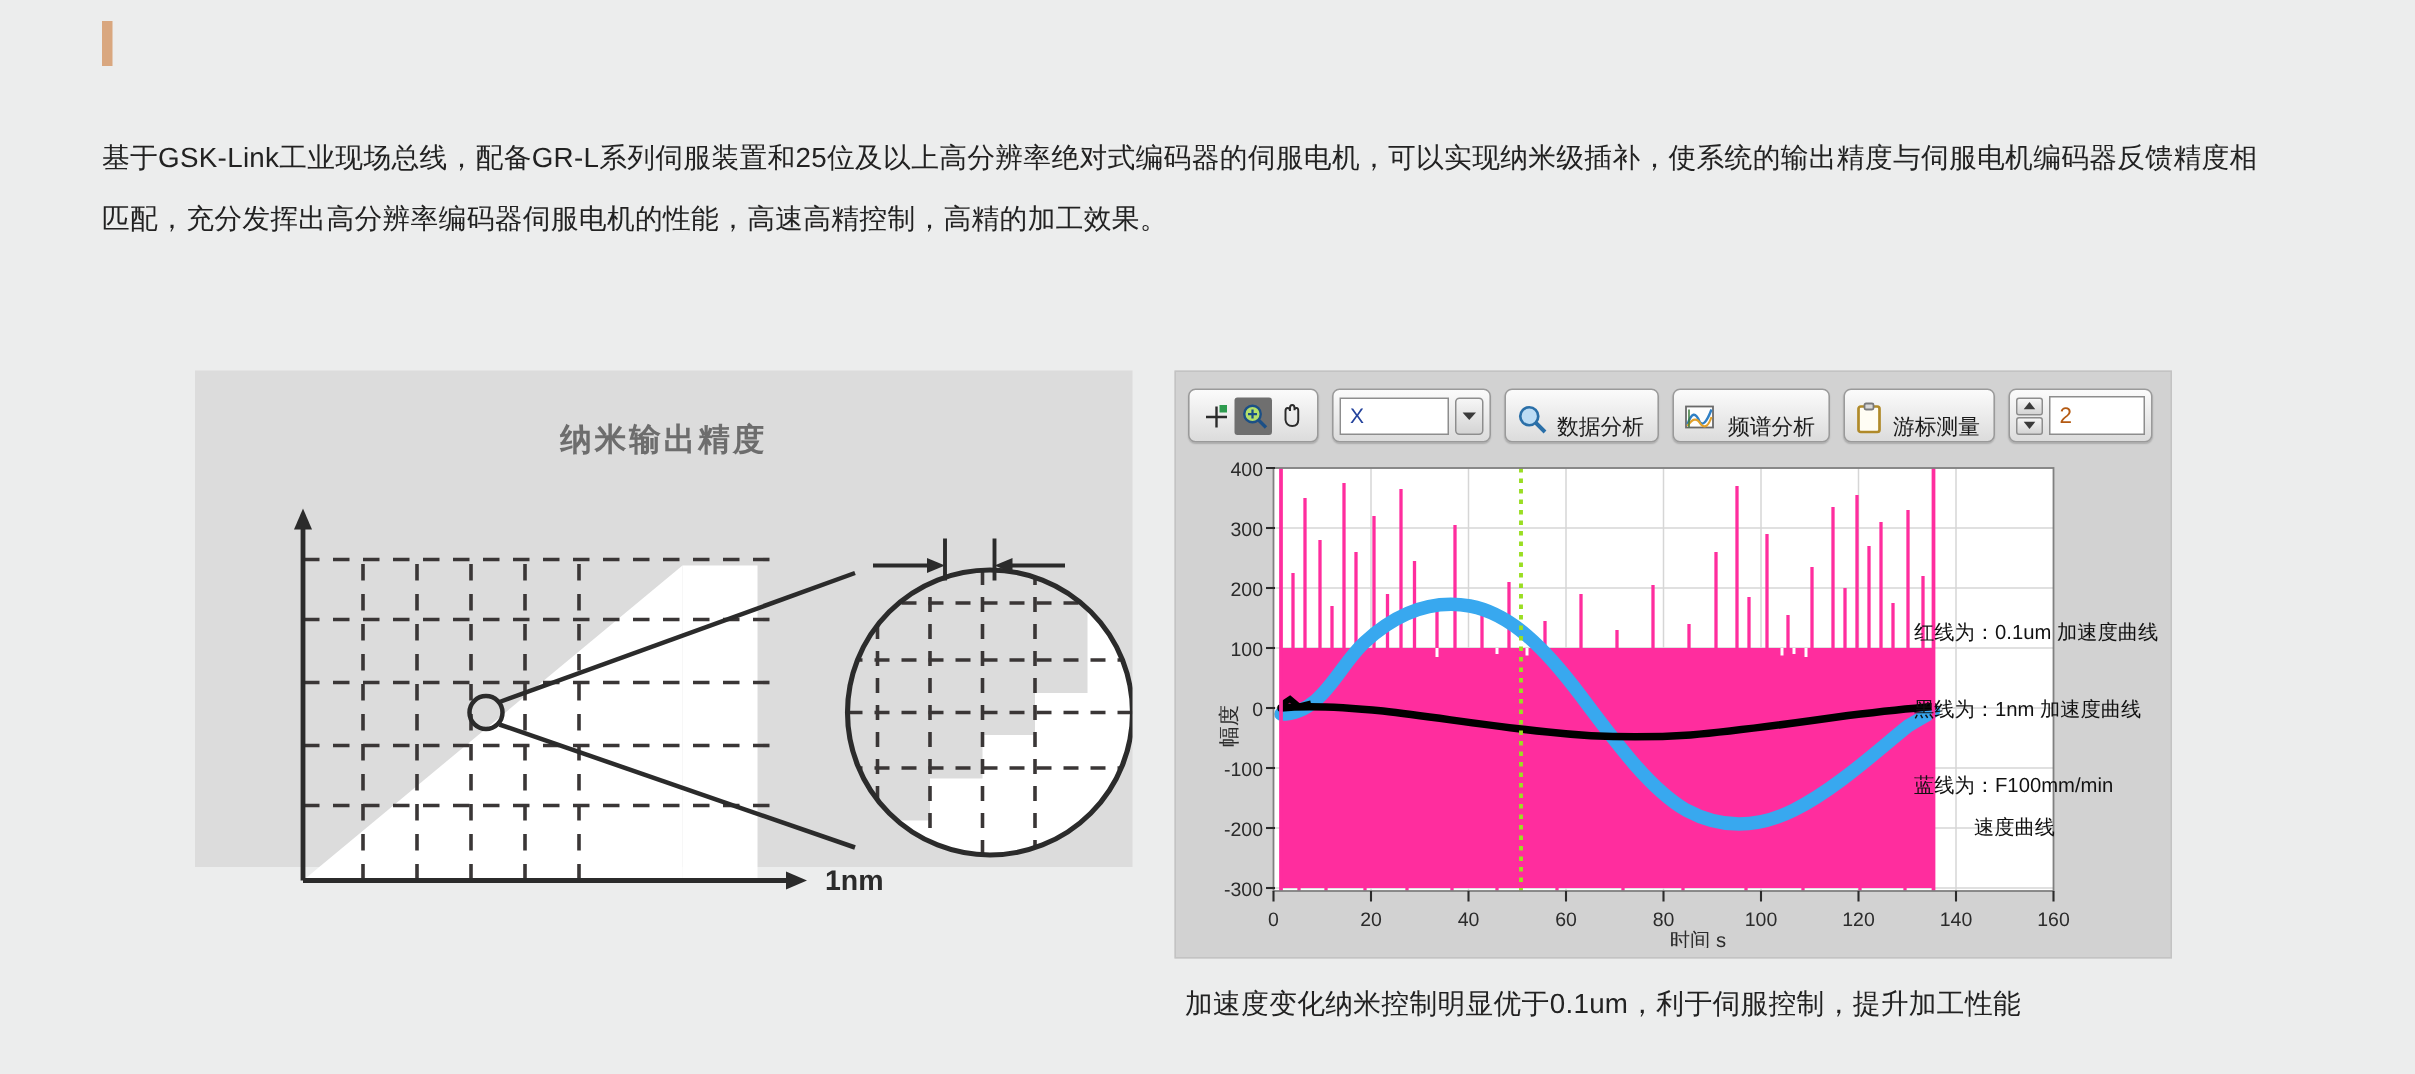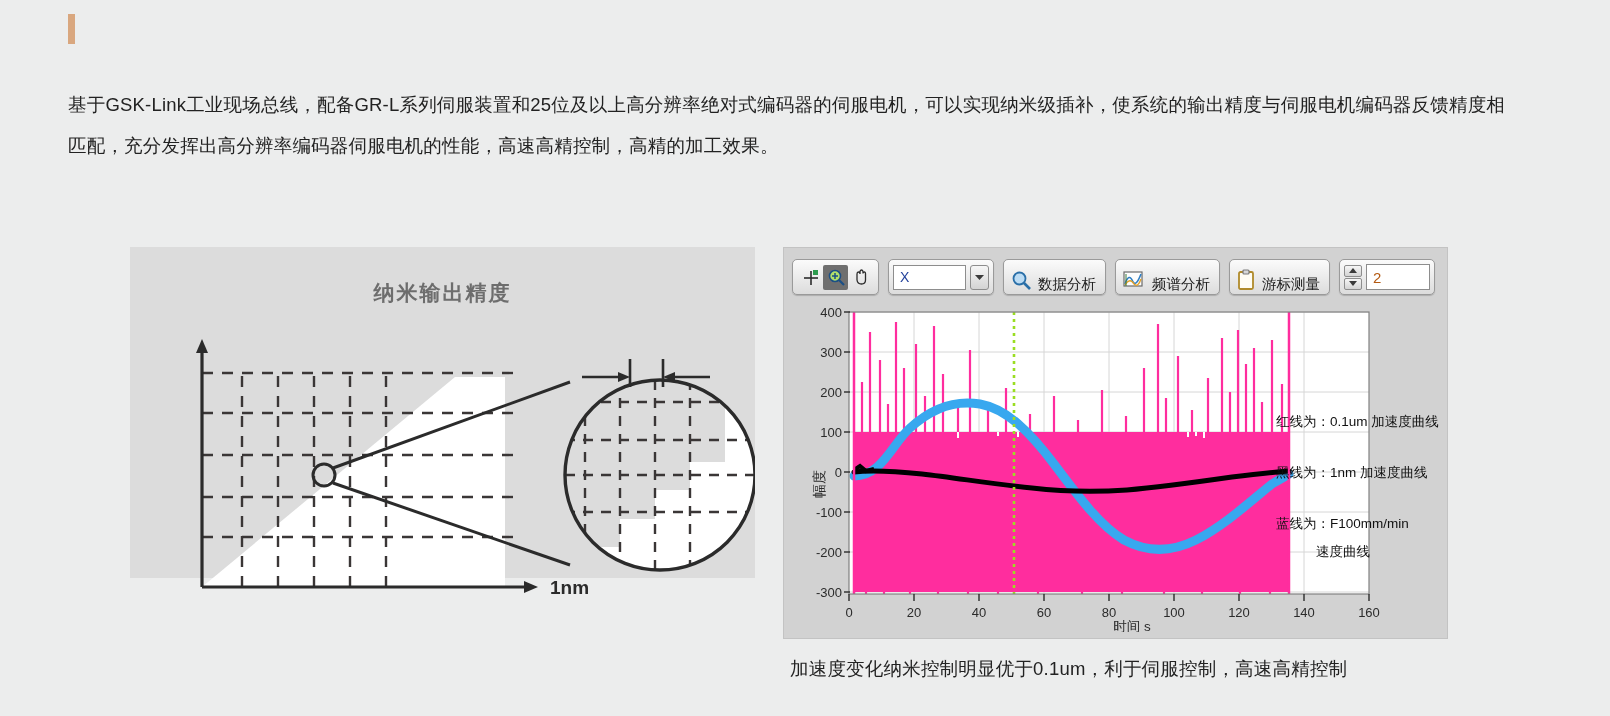--- a/index.html
+++ b/index.html
@@ -496,13 +496,13 @@
       <g font-size="13.5" fill="#111" font-family="'Liberation Sans', sans-serif">
         <text x="484" y="122">红线为：0.1um 加速度曲线</text>
         <text x="484" y="173">黑线为：1nm 加速度曲线</text>
         <text x="484" y="224">蓝线为：F100mm/min</text>
         <text x="524" y="252">速度曲线</text>
       </g>
     </svg>
   </div>
 </div>
 
-<div class="caption">加速度变化纳米控制明显优于0.1um，利于伺服控制，高速高精控制</div>
+<div class="caption">加速度变化纳米控制明显优于0.1um，利于伺服控制，提升加工性能</div>
 
 </body></html>

